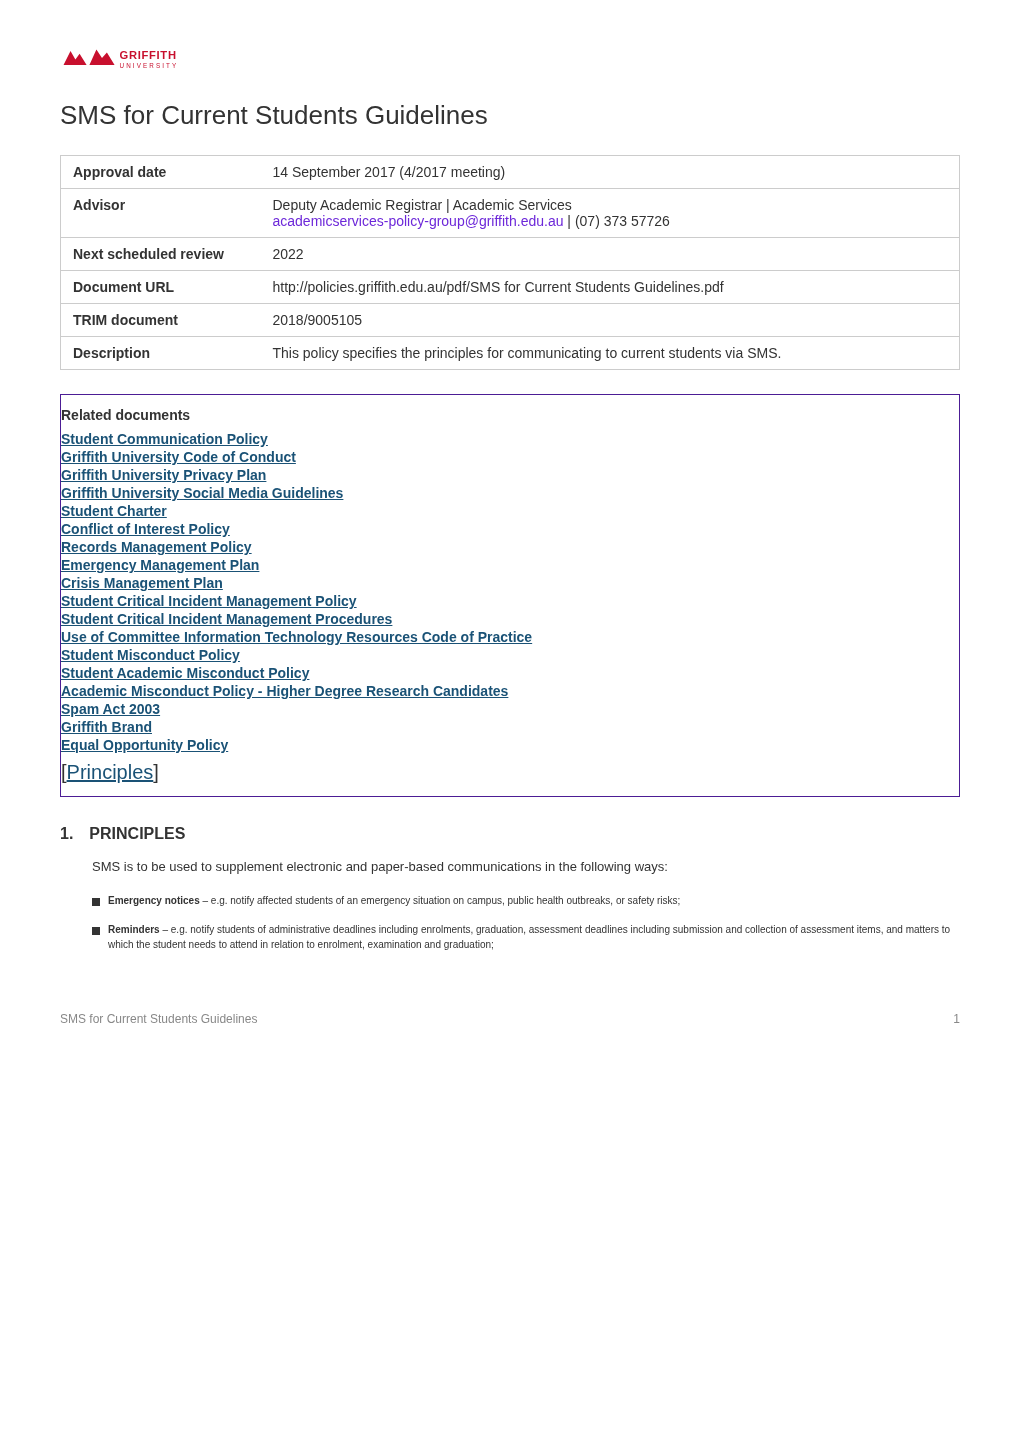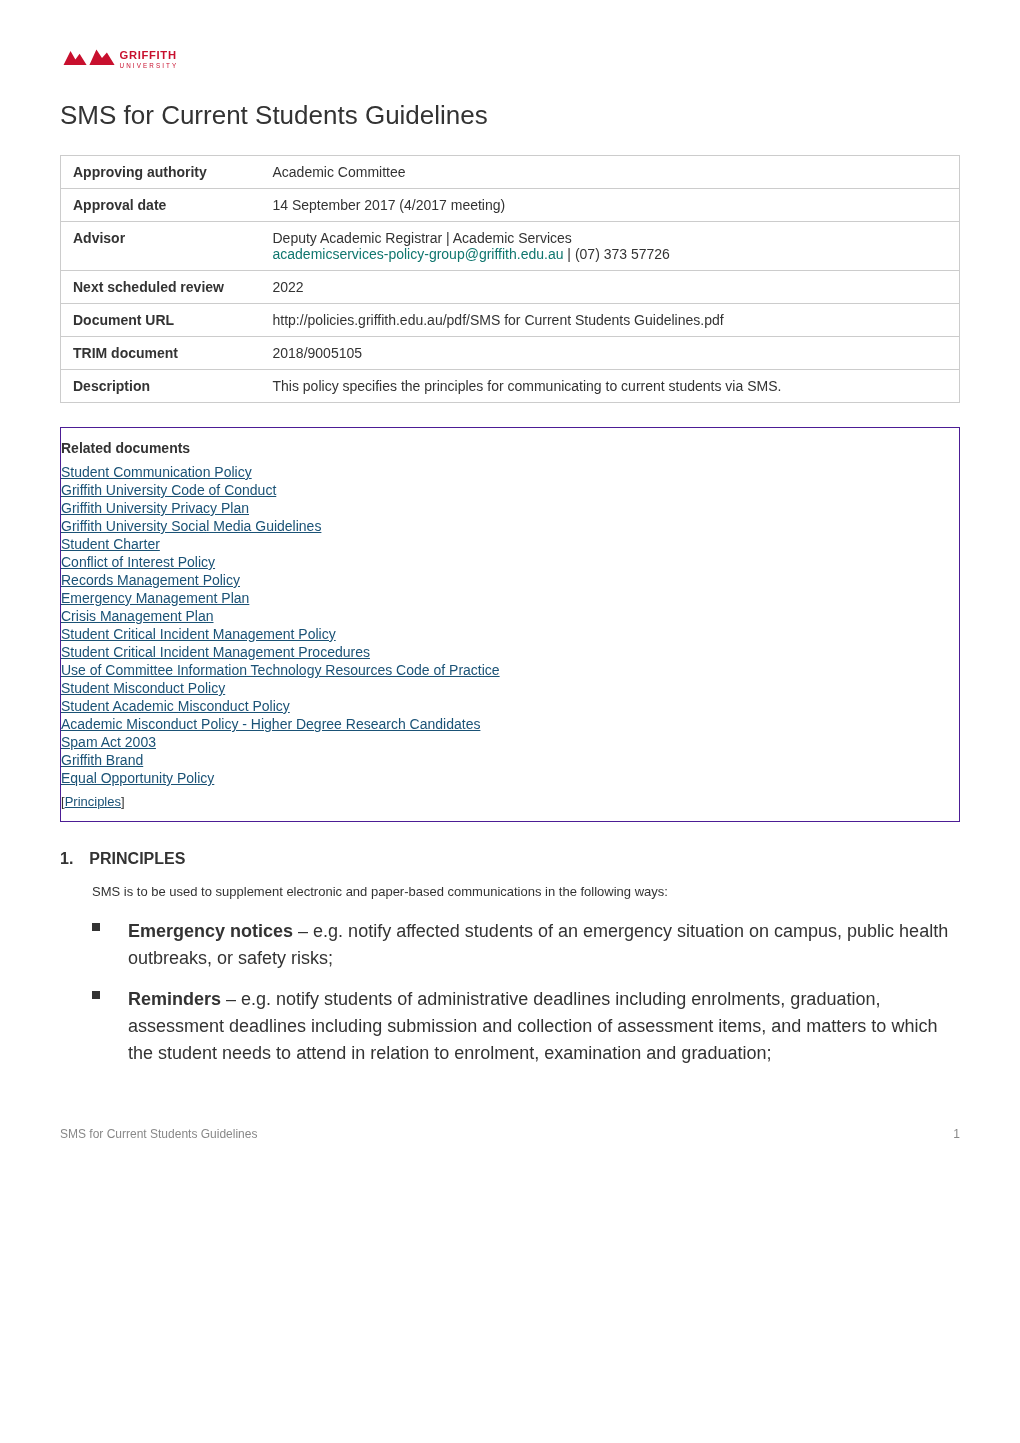--- a/index.html
+++ b/index.html
@@ -36,47 +36,48 @@
     .metadata-table td {
       padding: 8px 12px;
       vertical-align: top;
     }
     .metadata-table td:first-child {
       font-weight: bold;
       white-space: nowrap;
       width: 200px;
     }
     .metadata-table td a {
-      color: #0f766e;
+      color: #6d28d9;
       text-decoration: none;
     }
     .related-docs-section {
       border: 1px solid #4c1d95;
       padding: 12px 0;
       margin-bottom: 28px;
     }
     .related-docs-section .section-header {
       font-weight: bold;
       margin-bottom: 8px;
     }
     .related-docs-list {
       list-style: none;
       padding: 0;
+      font-weight: bold;
     }
     .related-docs-list li {
       margin-bottom: 2px;
     }
     .related-docs-list li a {
       color: #1a5276;
       text-decoration: underline;
       font-size: 14px;
     }
     .principles-link {
       margin-top: 8px;
-      font-size: 13px;
+      font-size: 20px;
     }
     .principles-link a {
       color: #1a5276;
       text-decoration: underline;
     }
     .section-number {
       font-size: 16px;
       font-weight: bold;
       margin-bottom: 14px;
       display: flex;
@@ -90,23 +91,23 @@
     .section-intro {
       margin-left: 32px;
       margin-bottom: 16px;
       font-size: 13px;
       line-height: 1.5;
     }
     .bullet-item {
       margin-left: 32px;
       margin-bottom: 14px;
       display: flex;
-      gap: 28px;
+      gap: 8px;
       align-items: flex-start;
-      font-size: 18px;
+      font-size: 10px;
       line-height: 1.5;
     }
     .bullet-square {
       width: 8px;
       height: 8px;
       background: #333;
       flex-shrink: 0;
       margin-top: 5px;
     }
     .bullet-text strong {
@@ -140,24 +141,20 @@
       <text x="85" y="22" font-family="Arial" font-size="16" font-weight="bold" fill="#c8102e" letter-spacing="1">GRIFFITH</text>
       <text x="85" y="34" font-family="Arial" font-size="9" fill="#c8102e" letter-spacing="3">UNIVERSITY</text>
     </svg>
   </div>
 </div>
 
 <h1 class="page-title">SMS for Current Students Guidelines</h1>
 
 <table class="metadata-table">
   <tbody id="metadata-tbody">
-      <tr>
-        <td>Approving authority</td>
-        <td>Academic Committee</td>
-      </tr>
       <tr>
         <td>Approval date</td>
         <td>14 September 2017 (4/2017 meeting)</td>
       </tr>
       <tr>
         <td>Advisor</td>
         <td>Deputy Academic Registrar | Academic Services<br><a href="mailto:academicservices-policy-group@griffith.edu.au">academicservices-policy-group@griffith.edu.au</a> | (07) 373 57726</td>
       </tr>
       <tr>
         <td>Next scheduled review</td>

